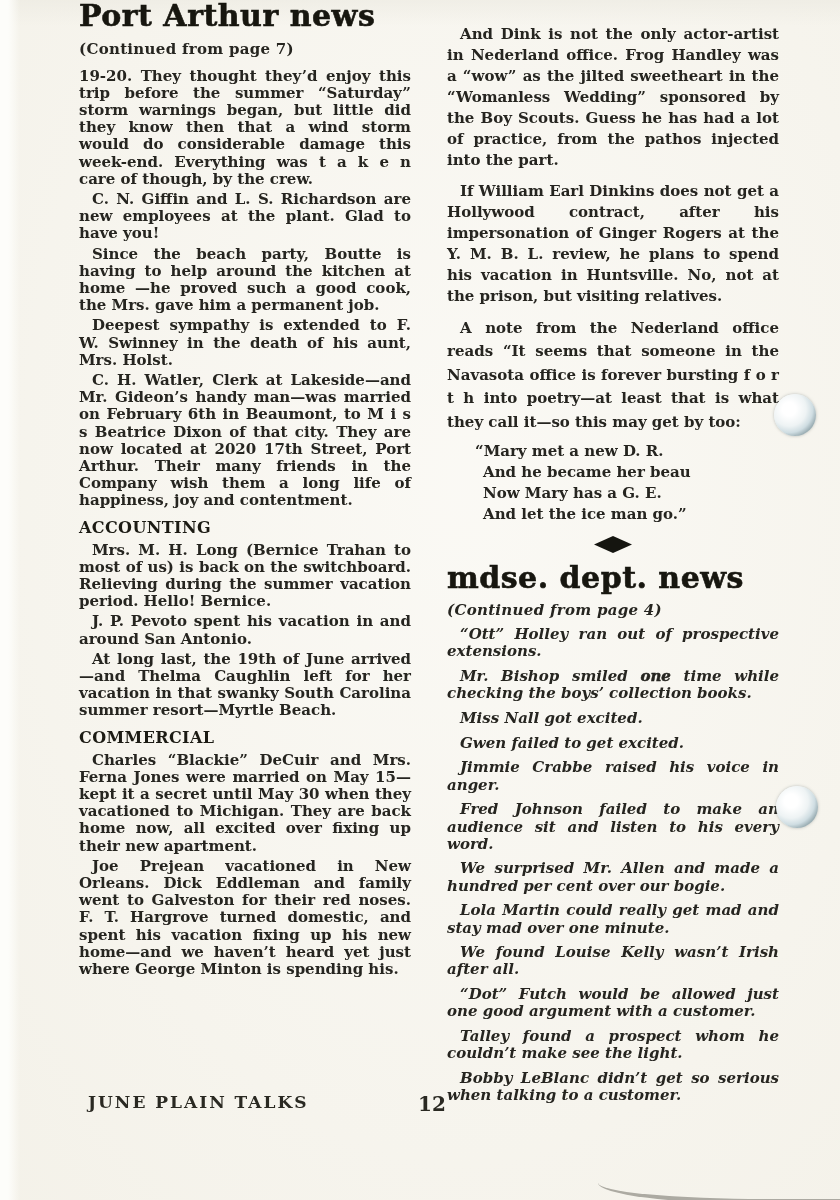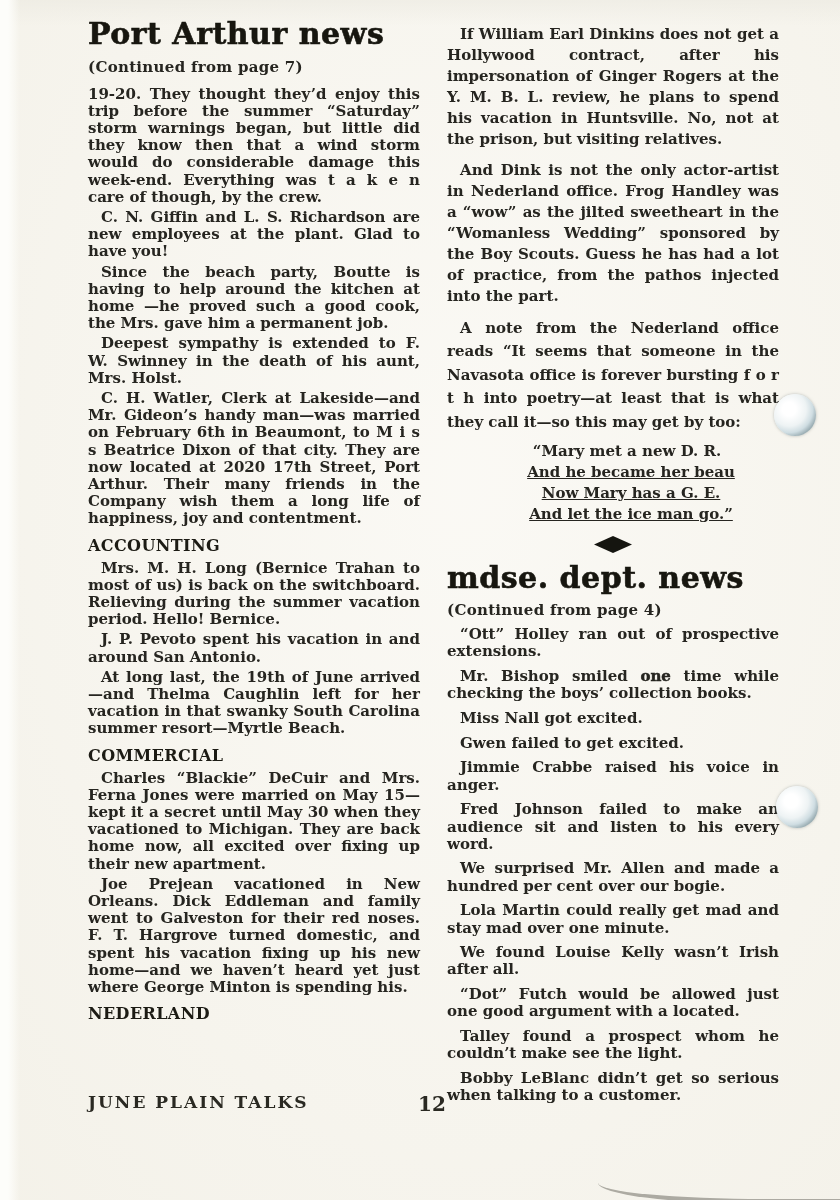--- a/index.html
+++ b/index.html
@@ -11,21 +11,21 @@
   }
   .paper-shade{
     position:absolute;inset:0;
     background:
       linear-gradient(90deg,#fdfdfa 0px,#fdfdfa 8px,rgba(253,253,250,0) 20px),
       linear-gradient(180deg,rgba(234,232,223,.55) 0,rgba(234,232,223,0) 26px),
       radial-gradient(ellipse at 55% 40%, rgba(255,255,255,.35), rgba(236,233,222,.35));
     pointer-events:none;
   }
   .col{position:absolute;top:0;width:332px;}
-  .col-left{left:88px;padding-top:18px;}
+  .col-left{left:79px;}
   .col-right{left:447px;padding-top:24px;}
 
   h1.head{
     font-size:30px;line-height:1.05;margin:0 0 8px 0;font-weight:700;
     letter-spacing:.5px;color:#17160f;
     -webkit-text-stroke:.6px #17160f;
   }
   .cont{
     font-size:15px;font-weight:700;margin:0 0 10px 0;letter-spacing:.3px;
   }
@@ -33,28 +33,28 @@
     font-size:15px;font-weight:700;line-height:17.2px;
     text-align:justify;margin:0 0 3px 0;text-indent:13px;
   }
   p.noindent{text-indent:0;}
   h2.subhead{
     font-size:16px;font-weight:700;margin:8px 0 5px 0;letter-spacing:.4px;color:#1c1b14;
   }
   .col-right p.upper{line-height:21px;margin-bottom:10px;}
   .col-right p.loose{line-height:23.4px;margin-bottom:7px;}
   .poem{margin:0 0 6px 28px;font-size:15px;font-weight:700;line-height:21px;}
-  .poem .line{white-space:nowrap;text-align:center;}
-  .poem .line + .line{padding-left:8px;text-decoration:underline;}
+  .poem .line{white-space:nowrap;}
+  .poem .line + .line{padding-left:8px;}
   .diamond{
     width:38px;height:17px;background:#151510;margin:11px auto 9px auto;
     clip-path:polygon(50% 0,100% 50%,50% 100%,0 50%);
   }
   .mdse-head{margin-bottom:10px;}
-  .mdse p{line-height:17.2px;margin-bottom:7.5px;}
+  .mdse p{line-height:17.2px;margin-bottom:7.5px;font-style:italic;}
   .bold-word{-webkit-text-stroke:.5px #262520;}
   .footer{
     position:absolute;top:1092px;left:88px;width:690px;
     font-size:17px;font-weight:700;letter-spacing:2px;color:#2a2922;
   }
   .footer .pagenum{
     position:absolute;left:330px;top:0;letter-spacing:0;font-size:20px;
   }
   .punch{
     position:absolute;width:42px;height:42px;border-radius:50%;
@@ -83,47 +83,46 @@
   <p class="body">Since the beach party, Boutte is having to help around the kitchen at home —he proved such a good cook, the Mrs. gave him a permanent job.</p>
   <p class="body">Deepest sympathy is extended to F. W. Swinney in the death of his aunt, Mrs. Holst.</p>
   <p class="body">C. H. Watler, Clerk at Lakeside—and Mr. Gideon’s handy man—was married on February 6th in Beaumont, to M i s s Beatrice Dixon of that city. They are now located at 2020 17th Street, Port Arthur. Their many friends in the Company wish them a long life of happiness, joy and contentment.</p>
   <h2 class="subhead">ACCOUNTING</h2>
   <p class="body">Mrs. M. H. Long (Bernice Trahan to most of us) is back on the switchboard. Relieving during the summer vacation period. Hello! Bernice.</p>
   <p class="body">J. P. Pevoto spent his vacation in and around San Antonio.</p>
   <p class="body">At long last, the 19th of June arrived —and Thelma Caughlin left for her vacation in that swanky South Carolina summer resort—Myrtle Beach.</p>
   <h2 class="subhead">COMMERCIAL</h2>
   <p class="body">Charles “Blackie” DeCuir and Mrs. Ferna Jones were married on May 15— kept it a secret until May 30 when they vacationed to Michigan. They are back home now, all excited over fixing up their new apartment.</p>
   <p class="body">Joe Prejean vacationed in New Orleans. Dick Eddleman and family went to Galveston for their red noses. F. T. Hargrove turned domestic, and spent his vacation fixing up his new home—and we haven’t heard yet just where George Minton is spending his.</p>
-  <h2 class="subhead">NEDERLAND</h2>
 </div>
 
 <div class="col col-right">
+  <p class="body upper">And Dink is not the only actor-artist in Nederland office. Frog Handley was a “wow” as the jilted sweetheart in the “Womanless Wedding” sponsored by the Boy Scouts. Guess he has had a lot of practice, from the pathos injected into the part.</p>
   <p class="body upper">If William Earl Dinkins does not get a Hollywood contract, after his impersonation of Ginger Rogers at the Y. M. B. L. review, he plans to spend his vacation in Huntsville. No, not at the prison, but visiting relatives.</p>
-  <p class="body upper">And Dink is not the only actor-artist in Nederland office. Frog Handley was a “wow” as the jilted sweetheart in the “Womanless Wedding” sponsored by the Boy Scouts. Guess he has had a lot of practice, from the pathos injected into the part.</p>
   <p class="body loose">A note from the Nederland office reads “It seems that someone in the Navasota office is forever bursting f o r t h into poetry—at least that is what they call it—so this may get by too:</p>
   <div class="poem">
     <div class="line">“Mary met a new D. R.</div>
     <div class="line">And he became her beau</div>
     <div class="line">Now Mary has a G. E.</div>
     <div class="line">And let the ice man go.”</div>
   </div>
   <div class="diamond"></div>
   <div class="mdse">
     <h1 class="head mdse-head">mdse. dept. news</h1>
     <p class="cont">(Continued from page 4)</p>
     <p class="body">“Ott” Holley ran out of prospective extensions.</p>
     <p class="body"><span>Mr. Bishop smiled </span><span class="bold-word">one</span><span> time while checking the boys’ collection books.</span></p>
     <p class="body">Miss Nall got excited.</p>
     <p class="body">Gwen failed to get excited.</p>
     <p class="body">Jimmie Crabbe raised his voice in anger.</p>
     <p class="body">Fred Johnson failed to make an audience sit and listen to his every word.</p>
     <p class="body">We surprised Mr. Allen and made a hundred per cent over our bogie.</p>
     <p class="body">Lola Martin could really get mad and stay mad over one minute.</p>
     <p class="body">We found Louise Kelly wasn’t Irish after all.</p>
-    <p class="body">“Dot” Futch would be allowed just one good argument with a located.</p>
+    <p class="body">“Dot” Futch would be allowed just one good argument with a customer.</p>
     <p class="body">Talley found a prospect whom he couldn’t make see the light.</p>
     <p class="body">Bobby LeBlanc didn’t get so serious when talking to a customer.</p>
   </div>
 </div>
 
 <div class="footer">
   <span>JUNE PLAIN TALKS</span>
   <span class="pagenum">12</span>
 </div>
 

